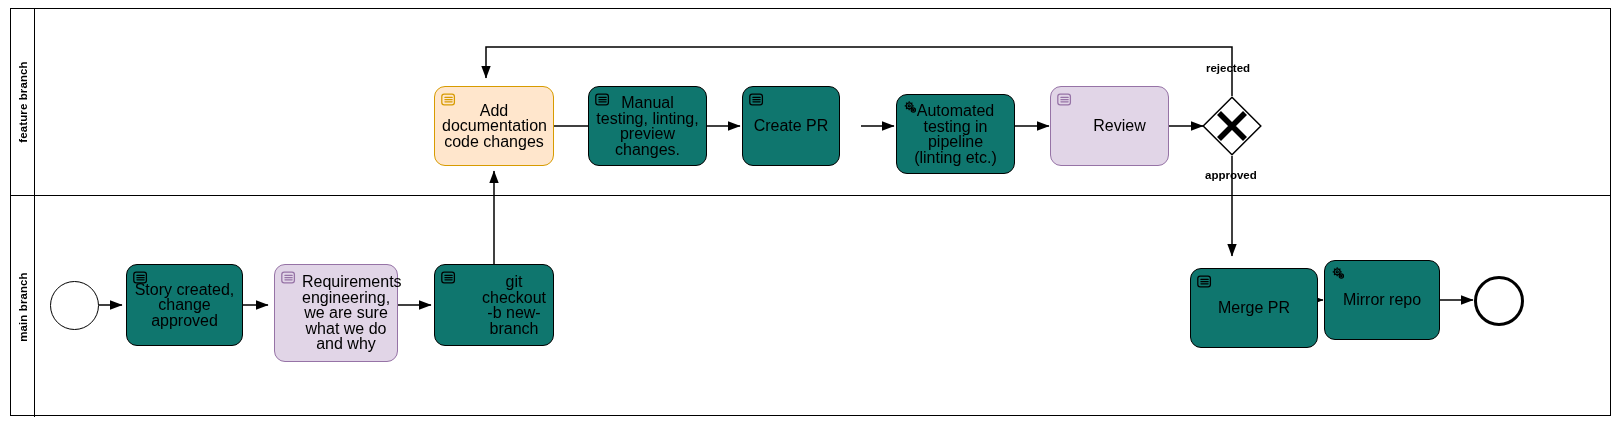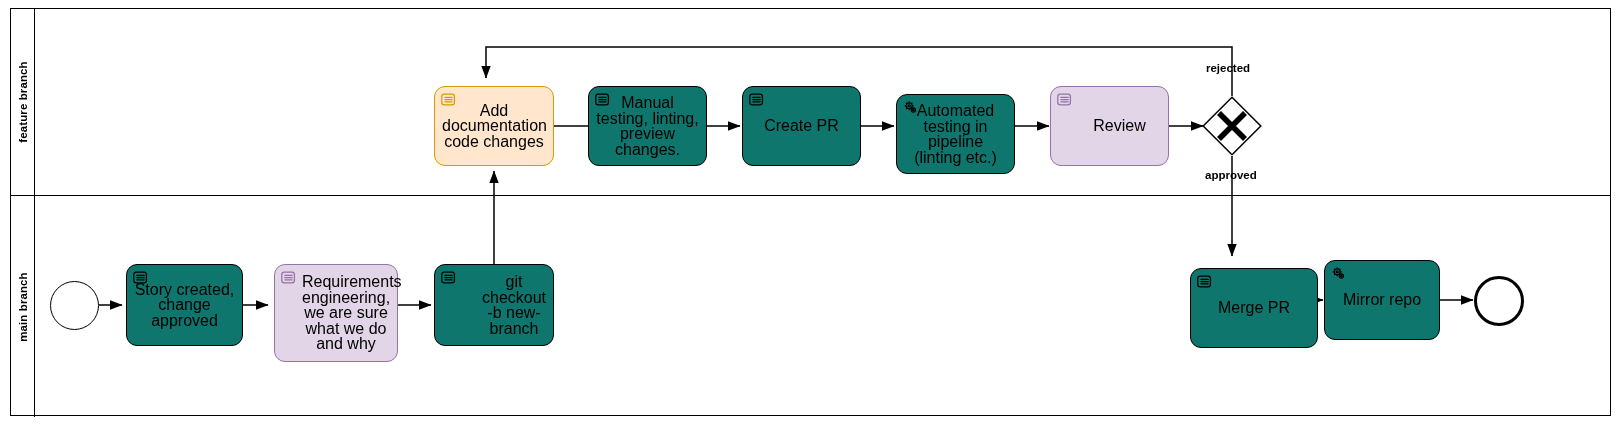--- a/index.html
+++ b/index.html
@@ -193,21 +193,21 @@
   <div class="node task" style="left:588px; top:86px; width:119px; height:80px;">
     <span class="task-icon">
       <svg viewBox="0 0 20 20" width="18" height="18">
         <rect x="2" y="3.5" width="14" height="12" rx="2.6" ry="2.6" fill="none" stroke="#000000" stroke-width="1.4"></rect>
         <path d="M5.5 7.2 h8 M5.5 9.6 h8 M5.5 12 h8" stroke="#000000" stroke-width="1.4" fill="none" stroke-linecap="round"></path>
       </svg>
     </span>
     <span class="label">Manual testing, linting, preview changes.</span>
   </div>
 
-  <div class="node task" style="left:742px; top:86px; width:119px; height:80px;">
+  <div class="node task" style="left:742px; top:86px; width:98px; height:80px;">
     <span class="task-icon">
       <svg viewBox="0 0 20 20" width="18" height="18">
         <rect x="2" y="3.5" width="14" height="12" rx="2.6" ry="2.6" fill="none" stroke="#000000" stroke-width="1.4"></rect>
         <path d="M5.5 7.2 h8 M5.5 9.6 h8 M5.5 12 h8" stroke="#000000" stroke-width="1.4" fill="none" stroke-linecap="round"></path>
       </svg>
     </span>
     <span class="label">Create PR</span>
   </div>
 
   <div class="node task" style="left:896px; top:94px; width:119px; height:80px;">

